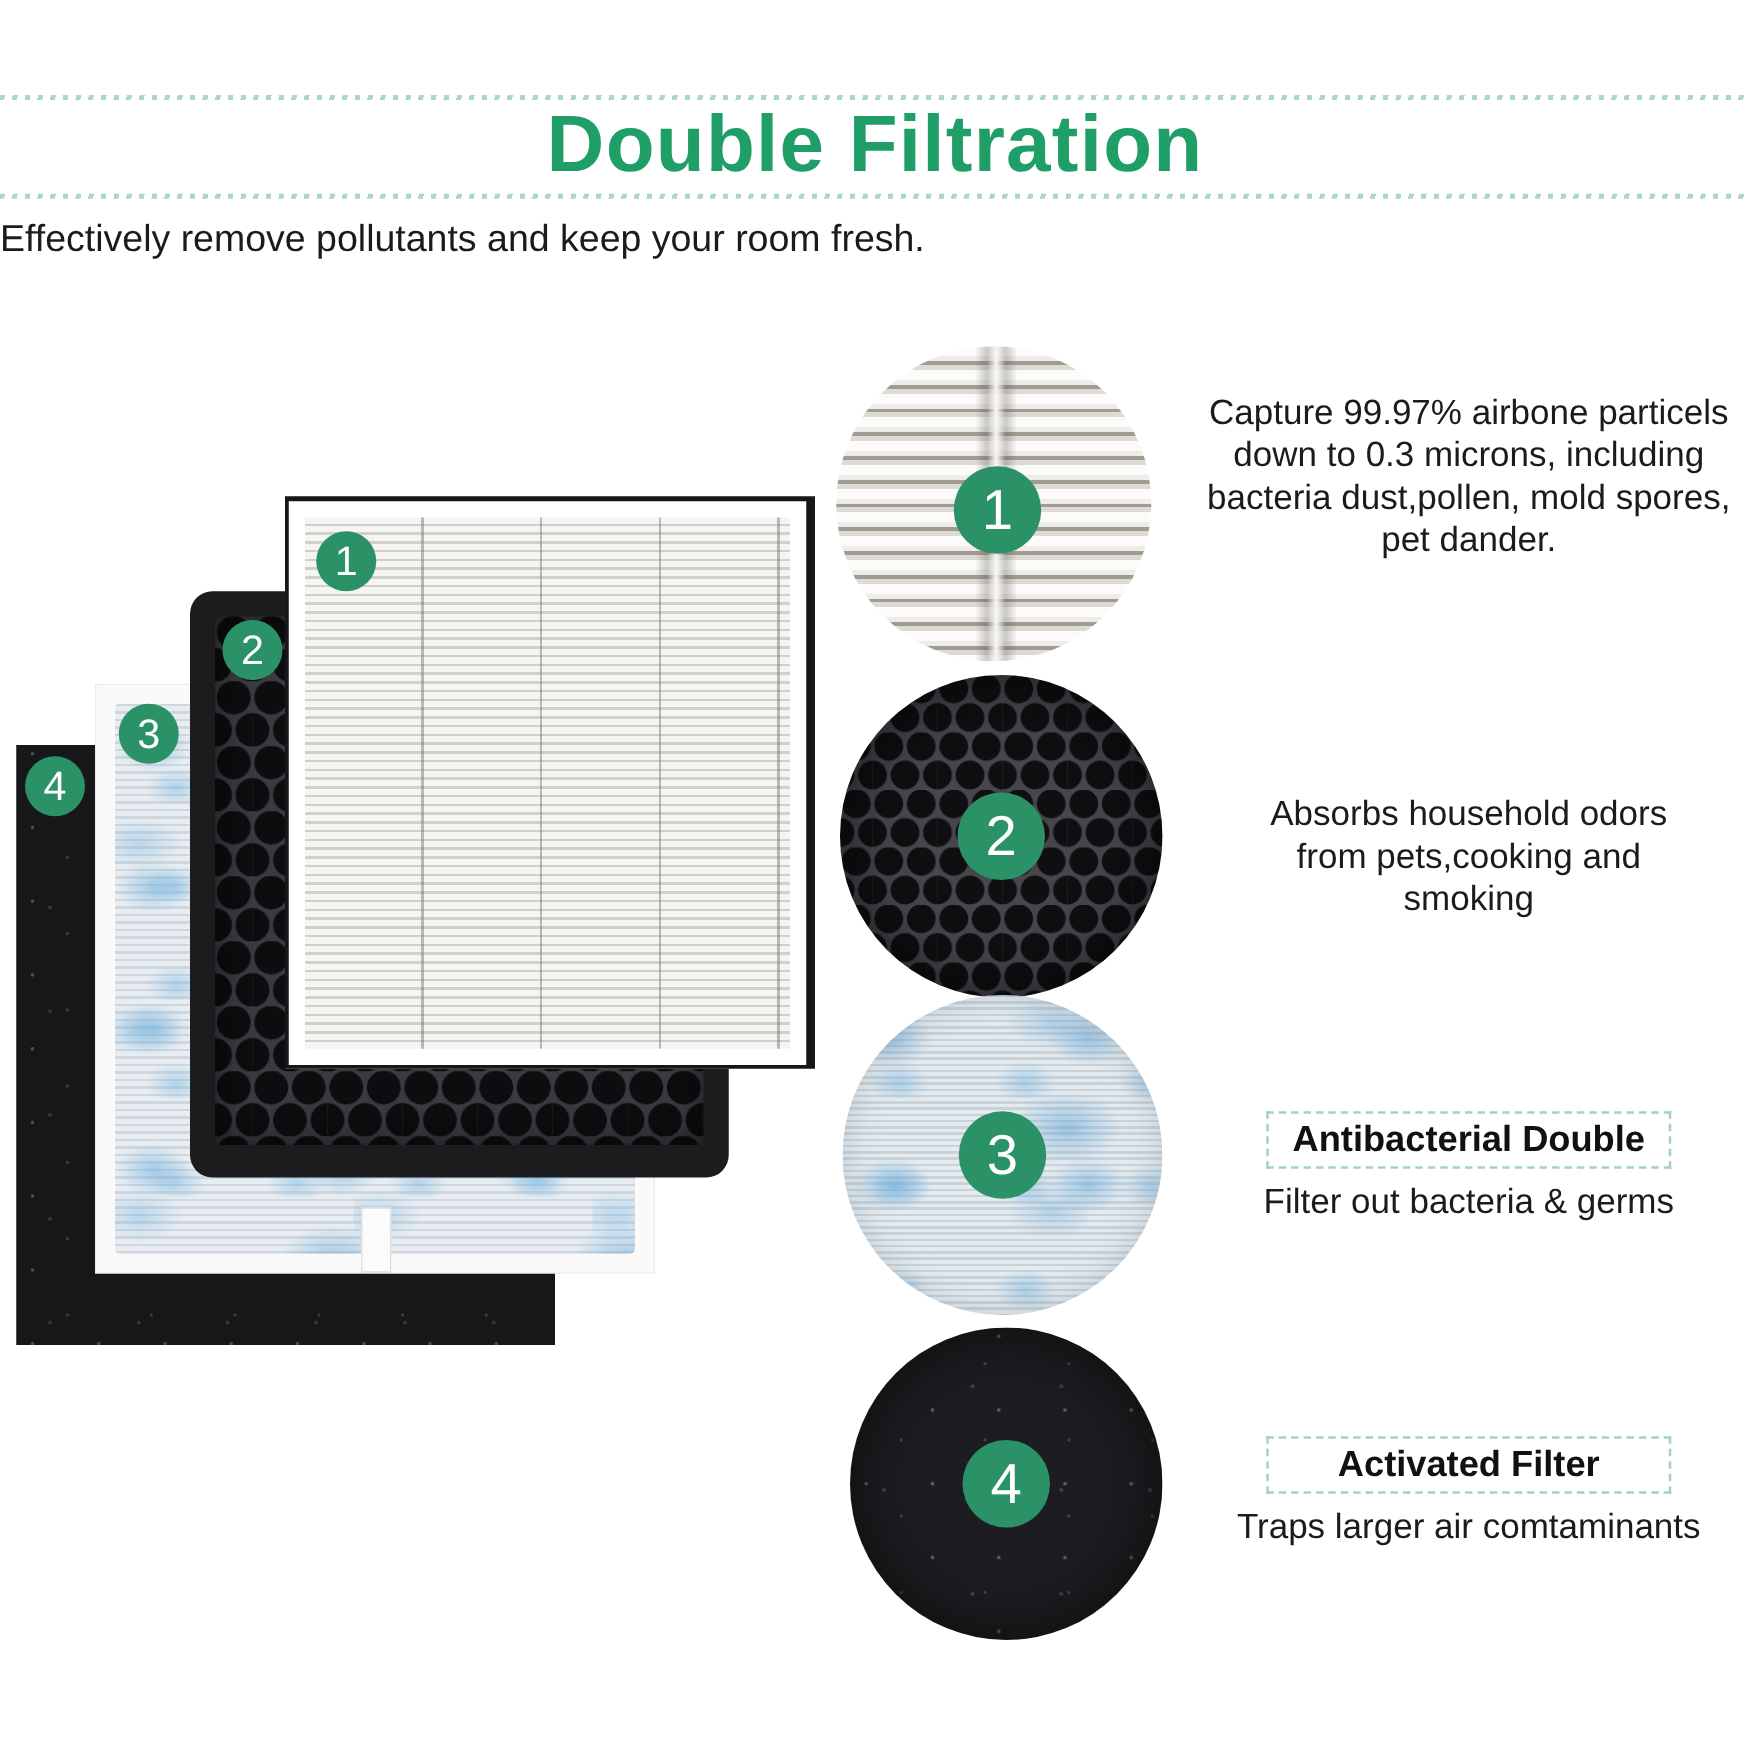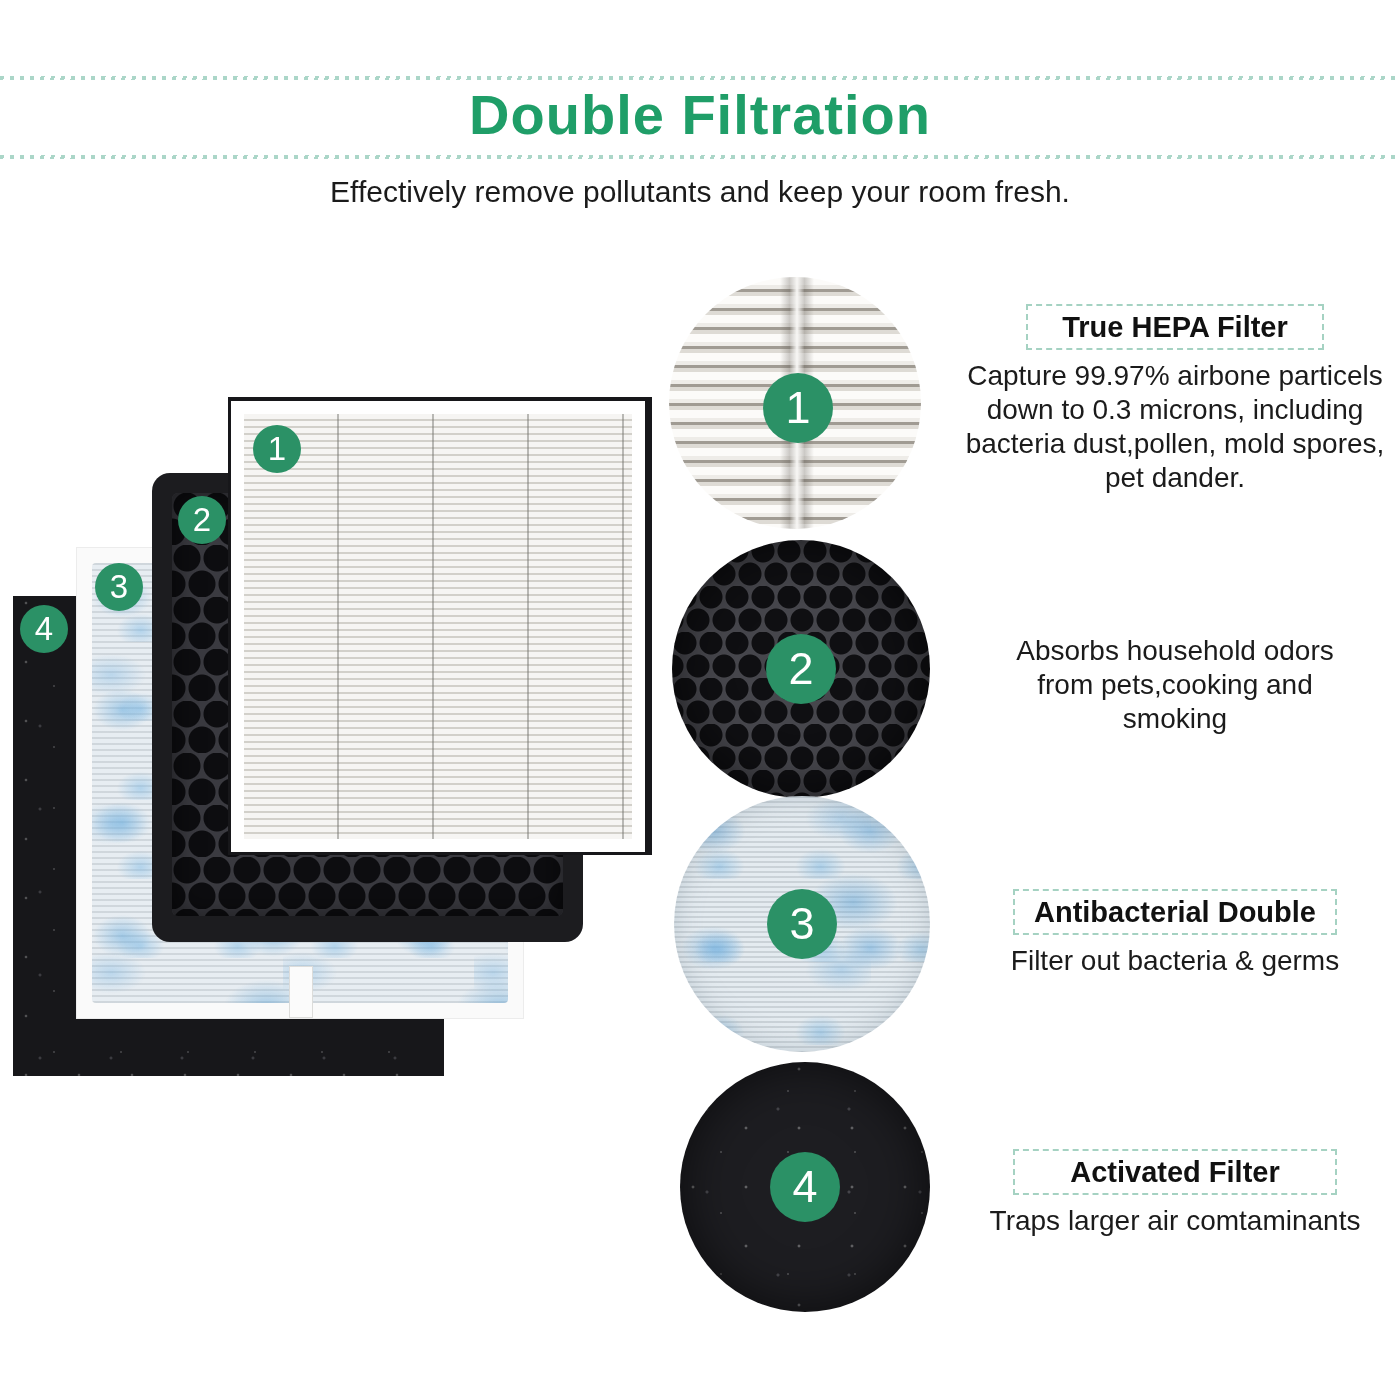--- a/index.html
+++ b/index.html
@@ -6,23 +6,23 @@
   .canvas{
     position:relative;width:1400px;height:1400px;background:#ffffff;overflow:hidden;
     font-family:"Liberation Sans", sans-serif;color:#1a1a1a;
   }
   
   .dash{position:absolute;left:0;width:1400px;height:4px;
     background:repeating-linear-gradient(100deg,#abd6c8 0 4px,transparent 4px 10px);}
   .dash-top{top:76px}
   .dash-bottom{top:155px}
   .page-title{position:absolute;top:74px;left:0;width:100%;height:82px;line-height:82px;
-    text-align:center;font-size:56px;font-weight:bold;color:#1f9e68;letter-spacing:1px;}
+    text-align:center;font-size:64px;font-weight:bold;color:#1f9e68;letter-spacing:1px;}
   .page-subtitle{position:absolute;top:170px;left:0;width:100%;height:44px;line-height:44px;
-    text-align:center;font-size:30px;color:#1b1b1b;}
+    text-align:left;font-size:30px;color:#1b1b1b;}
 
   
   .layer{position:absolute;box-sizing:border-box;}
   
   .l4{left:13px;top:596px;width:431px;height:480px;background-color:#17171a;
     background-image:
       radial-gradient(circle 1.3px at 13px 7px,  rgba(255,255,255,.25) 1px, transparent 1.7px),
       radial-gradient(circle 1.1px at 41px 29px, rgba(255,255,255,.16) 1px, transparent 1.5px),
       radial-gradient(circle 1.4px at 27px 47px, rgba(205,205,215,.20) 1px, transparent 1.9px),
       radial-gradient(circle 1px   at 55px 16px, rgba(255,255,255,.12) 1px, transparent 1.4px);
@@ -137,21 +137,20 @@
     <div class="badge stack-badge sb2">2</div>
     <div class="badge stack-badge sb3">3</div>
     <div class="badge stack-badge sb4">4</div>
   </div>
 
   <div class="fcircle c1">
     <div class="c1-seam"></div>
   </div>
   <div class="badge feature-badge fb1">1</div>
   <div class="ftext ft1">
-    <span class="title-box w1">True HEPA Filter</span>
     <p class="fdesc">Capture 99.97% airbone particels
 down to 0.3 microns, including
 bacteria dust,pollen, mold spores,
 pet dander.</p>
   </div>
 
   <div class="fcircle c2"></div>
   <div class="badge feature-badge fb2">2</div>
   <div class="ftext ft2">
     <p class="fdesc">Absorbs household odors

